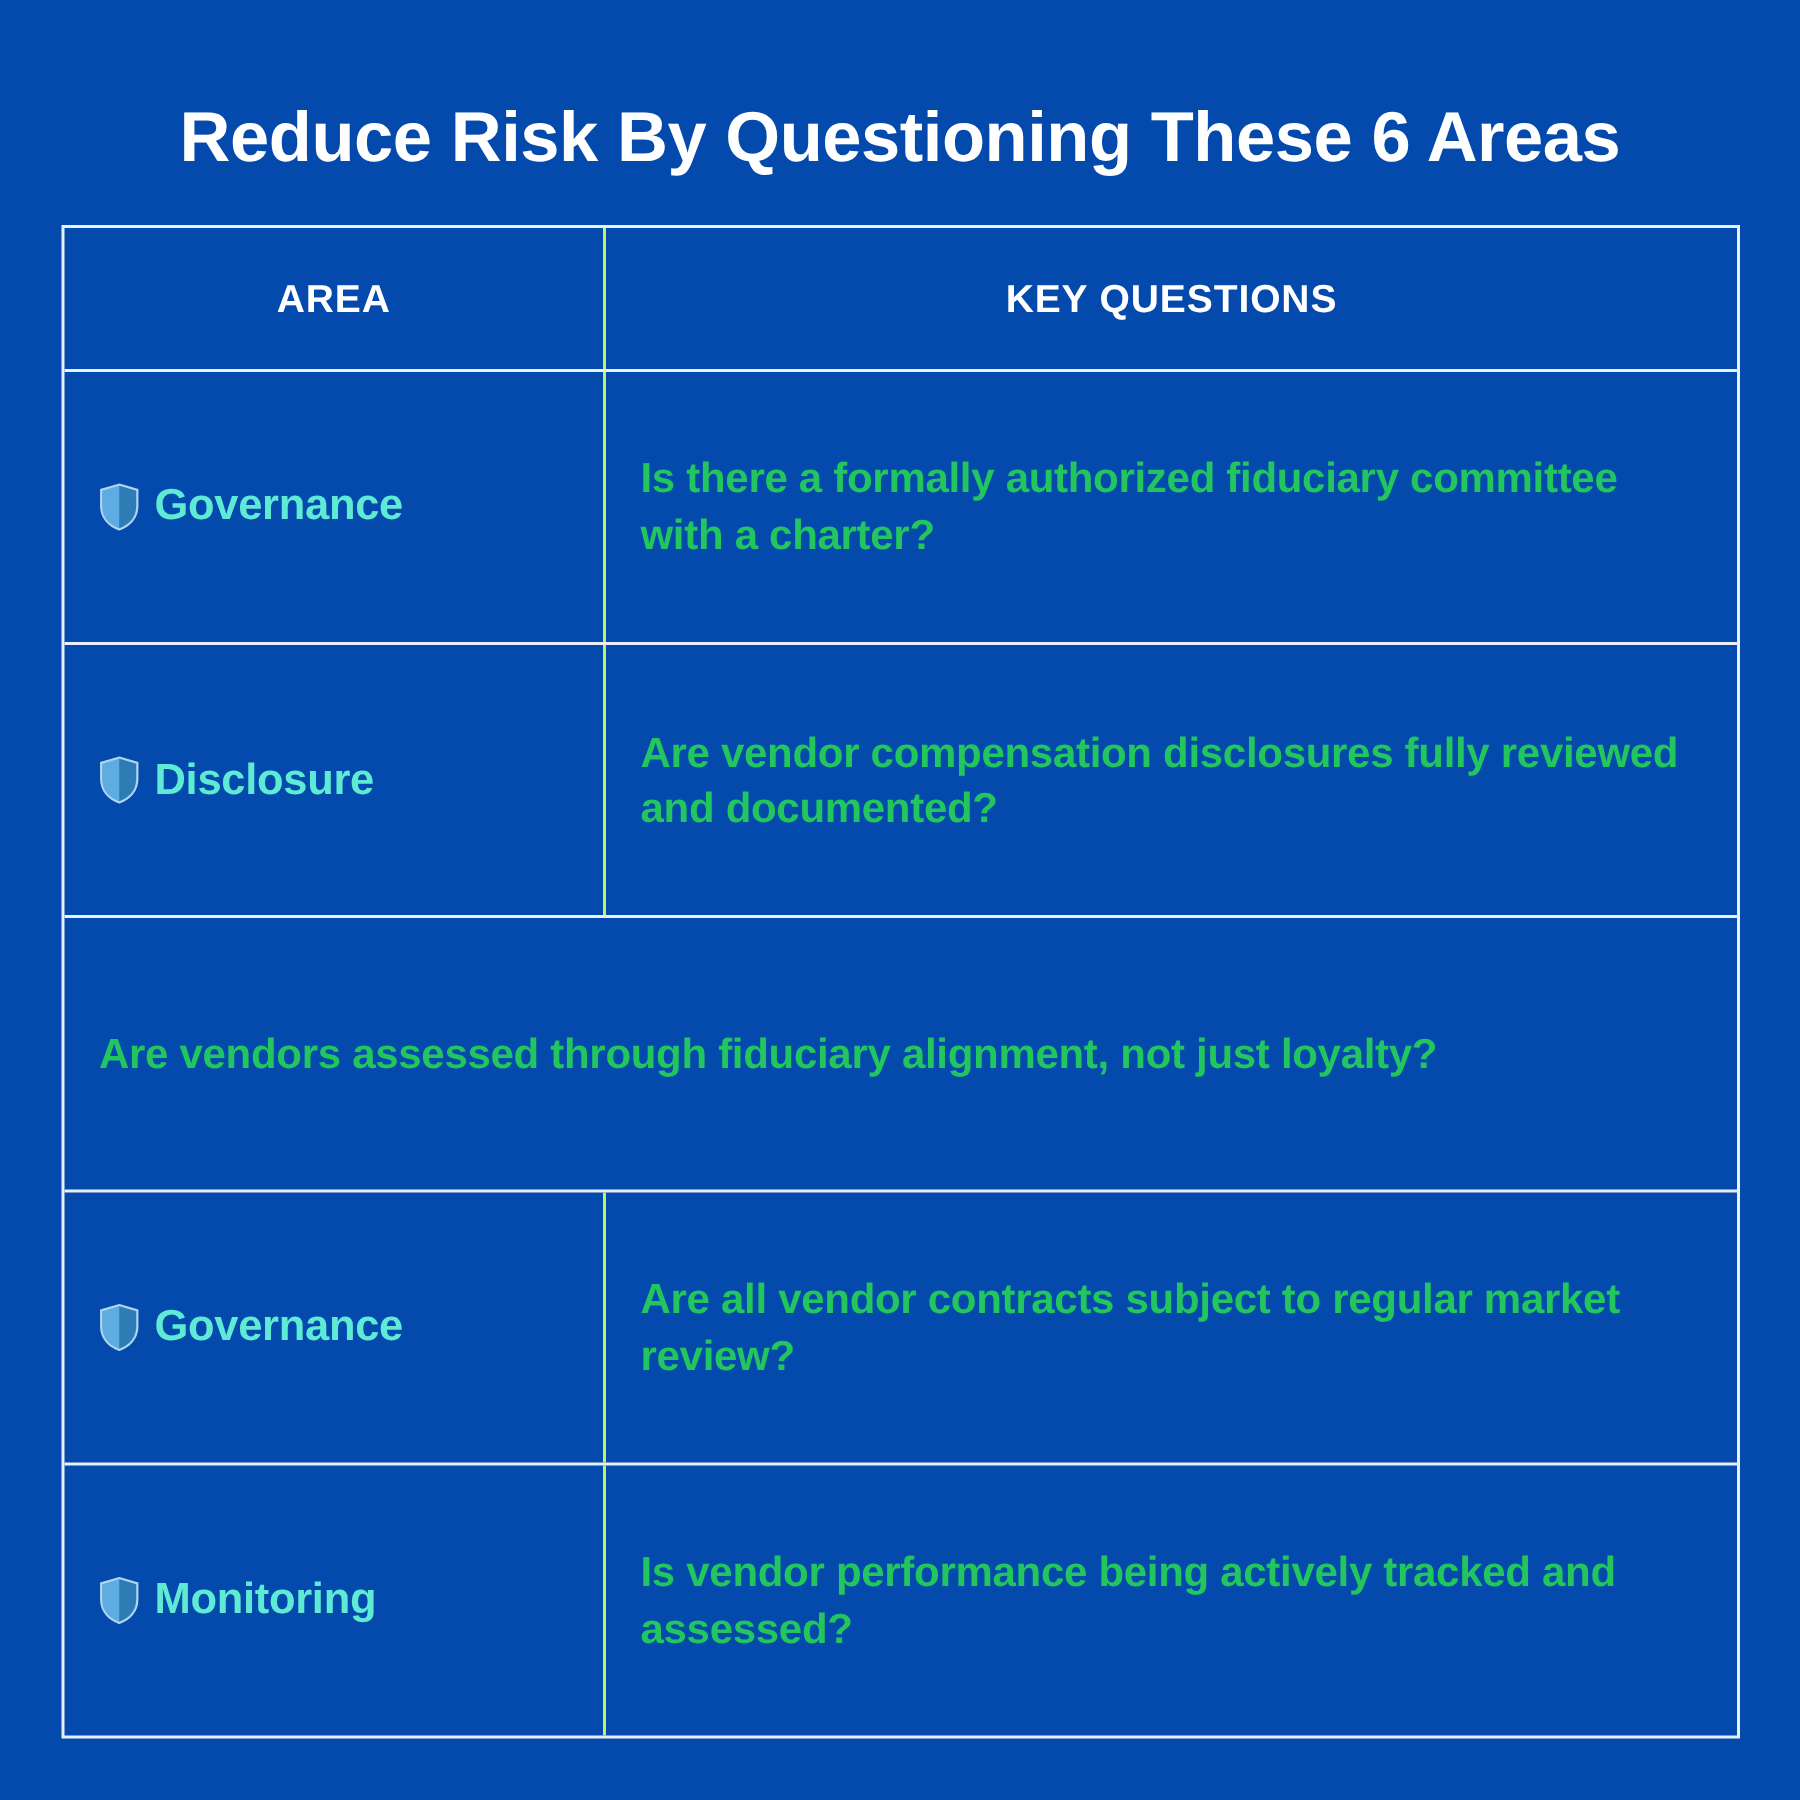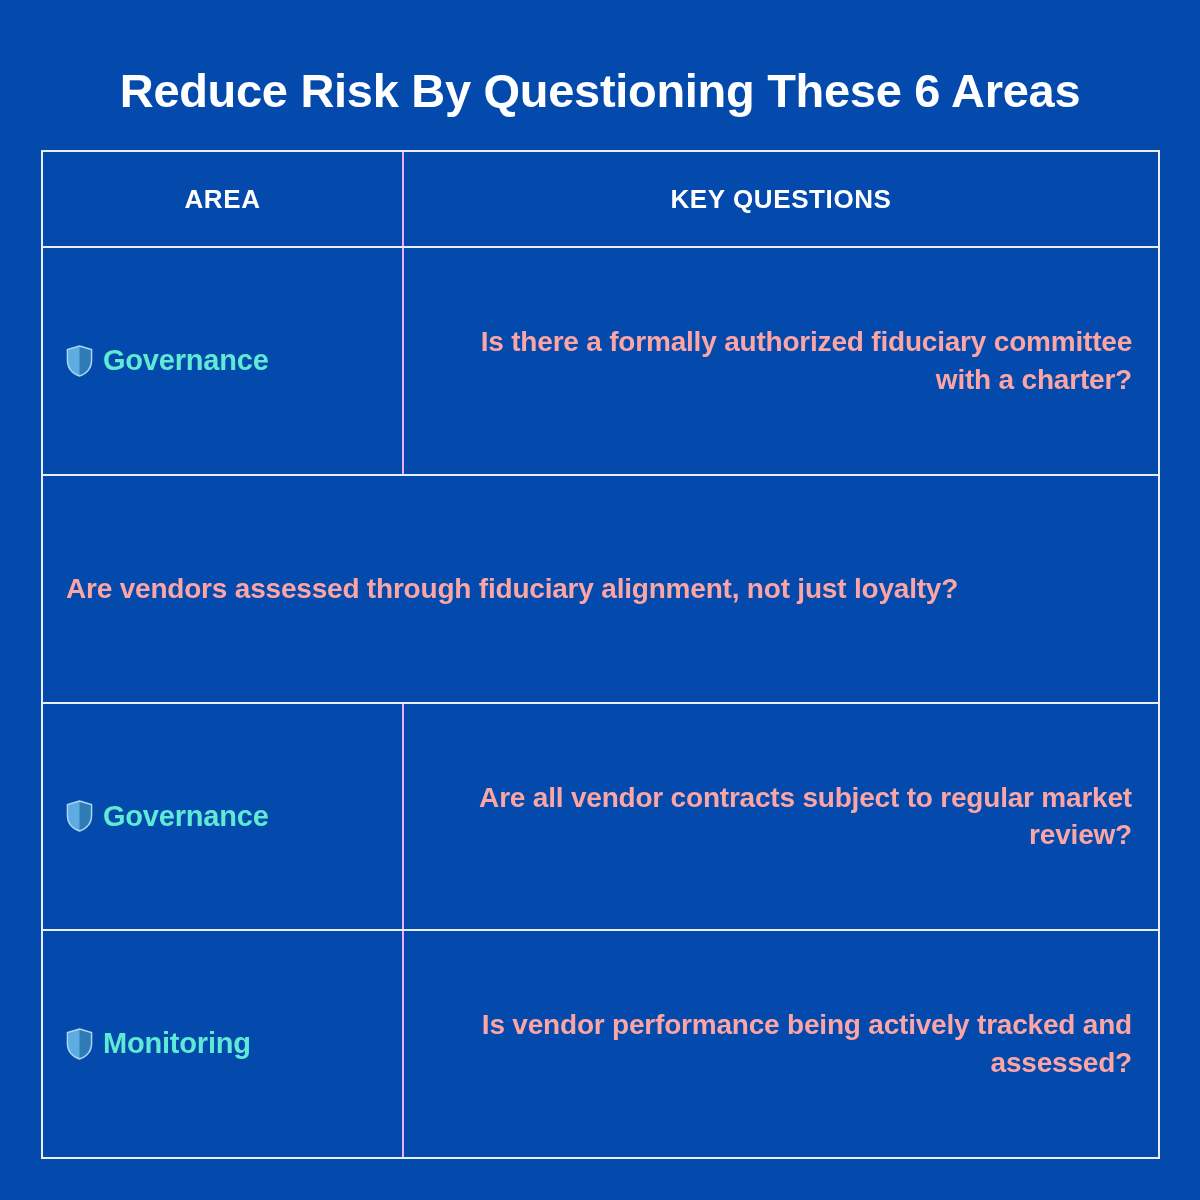--- a/index.html
+++ b/index.html
@@ -71,21 +71,21 @@
   }
   .row.data-row {
     flex: 1 1 0;
     min-height: 0;
   }
 
   .cell-area {
     box-sizing: border-box;
     width: 361px;
     flex: 0 0 361px;
-    border-right: 2px solid #f0abfc;
+    border-right: 2px solid #bef264;
     display: flex;
     align-items: center;
   }
   .cell-q {
     box-sizing: border-box;
     flex: 1 1 auto;
     display: flex;
     align-items: center;
     border-radius: 10px;
   }
@@ -120,28 +120,27 @@
     color: #5eead4;
     font-size: 29px;
     font-weight: bold;
     line-height: 1.15;
     letter-spacing: -0.2px;
     white-space: nowrap;
   }
 
   
   .q-text {
-    color: #fca5a5;
+    color: #22c55e;
     font-size: 28px;
     font-weight: bold;
     line-height: 1.35;
     letter-spacing: -0.2px;
     padding-left: 23px;
     padding-right: 26px;
-    text-align: right;
   }
 </style>
 </head>
 <body>
 
 <div class="page">
 
   <div class="title-wrap">
     <h1 class="title">Reduce Risk By Questioning These 6 Areas</h1>
   </div>
@@ -167,20 +166,36 @@
             </svg>
           </span>
           <span class="area-label">Governance</span>
         </div>
       </div>
       <div class="cell-q">
         <span class="q-text">Is there a formally authorized fiduciary committee with a charter?</span>
       </div>
     </div>
 
+    <div class="row data-row">
+      <div class="cell-area">
+        <div class="area-inner">
+          <span class="shield-icon">
+            <svg viewBox="0 0 27 32" width="27" height="32" aria-hidden="true">
+              <path d="M13.5 1 L25.6 4.6 L25.6 15.2 C25.6 23.3 20.3 28.6 13.5 31 C6.7 28.6 1.4 23.3 1.4 15.2 L1.4 4.6 Z" fill="#5DADE2" stroke="#AED6F1" stroke-width="1.4"></path>
+              <path d="M13.5 1.9 L24.7 5.2 L24.7 15.2 C24.7 22.8 19.8 27.8 13.5 30.1 Z" fill="#2E7BB5"></path>
+            </svg>
+          </span>
+          <span class="area-label">Disclosure</span>
+        </div>
+      </div>
+      <div class="cell-q">
+        <span class="q-text">Are vendor compensation disclosures fully reviewed and documented?</span>
+      </div>
+    </div>
 
 
     <div class="row data-row">
       <div class="cell-q">
         <span class="q-text">Are vendors assessed through fiduciary alignment, not just loyalty?</span>
       </div>
     </div>
 
     <div class="row data-row">
       <div class="cell-area">

